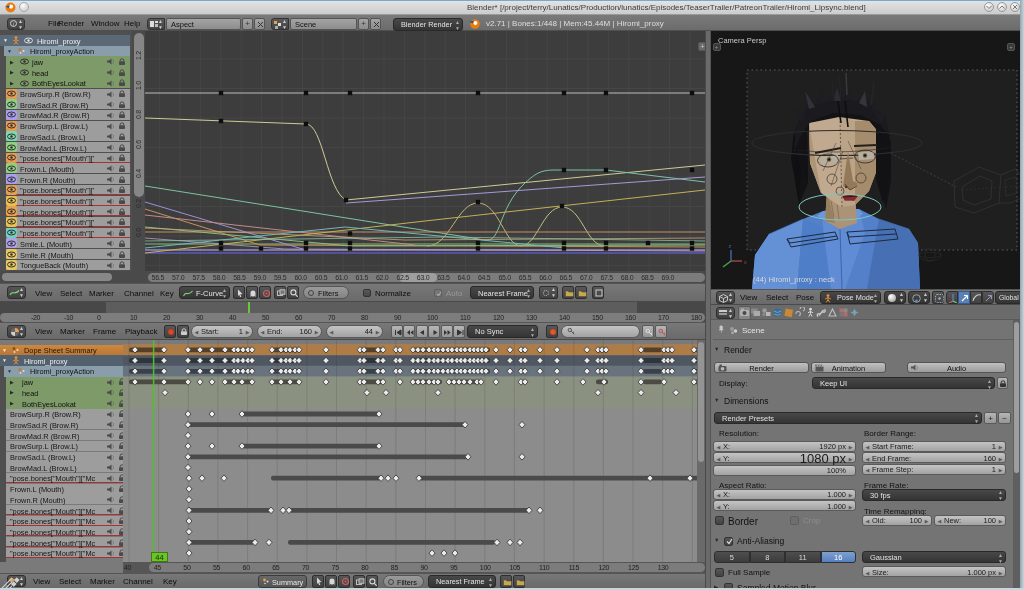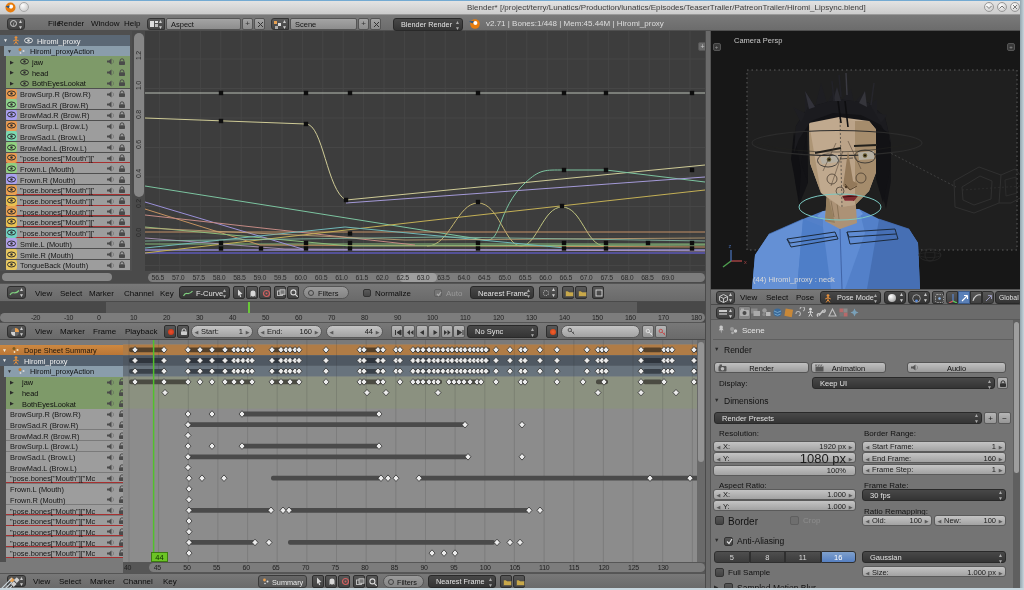--- a/index.html
+++ b/index.html
@@ -1527,21 +1527,21 @@
     <path d="M251,159 L311,155" stroke="#303030" stroke-width="0.7" stroke-dasharray="2,2" fill="none"></path>
     <ellipse cx="219" cy="224" rx="11" ry="6" fill="none" stroke="#2a2a2a" stroke-width="0.8"></ellipse>
     <ellipse cx="219" cy="224" rx="5" ry="6" fill="none" stroke="#2a2a2a" stroke-width="0.8"></ellipse>
     <ellipse cx="219" cy="224" rx="11" ry="2.5" fill="none" stroke="#2a2a2a" stroke-width="0.6"></ellipse>
     <path d="M20,230 L31,230" stroke="#a84444" stroke-width="1.4"></path>
     <path d="M20,230 L20,219" stroke="#4468a8" stroke-width="1.4"></path>
     <path d="M20,230 L12,236" stroke="#50a050" stroke-width="1.4"></path>
     <text x="33" y="233" fill="#a84444" font-size="5.5" font-family="Liberation Sans">x</text>
     <text x="17.5" y="217" fill="#4468a8" font-size="5.5" font-family="Liberation Sans">z</text>
   </svg>
-<div style="position:absolute;left:718px;top:36px;font-size:7.5px;color:#c8c8c8;white-space:nowrap;margin-left:16px;">Camera Persp</div>
+<div style="position:absolute;left:718px;top:36px;font-size:7.5px;color:#c8c8c8;white-space:nowrap;">Camera Persp</div>
 <div style="position:absolute;left:753px;top:274.5px;font-size:7.5px;color:#d8d8d8;white-space:nowrap;">(44) Hiromi_proxy : neck</div>
 <div style="position:absolute;left:712.5px;top:43px;width:8px;height:8px;background:#3a3a3a;border:1px solid #555;border-radius:2px;color:#999;font-size:6px;line-height:6px;text-align:center">+</div>
 <div style="position:absolute;left:1007px;top:43px;width:8px;height:8px;background:#3a3a3a;border:1px solid #555;border-radius:2px;color:#999;font-size:6px;line-height:6px;text-align:center">+</div>
 <div style="position:absolute;left:711px;top:289px;width:313px;height:16px;background:linear-gradient(#787878,#6a6a6a);border-top:1px solid #555;border-bottom:1px solid #4a4a4a"></div>
 <div style="position:absolute;left:716px;top:290.5px;width:19px;height:13px;background:linear-gradient(#565656,#3f3f3f);border:1px solid #2f2f2f;border-radius:3px">
     <svg style="position:absolute;left:2px;top:2px;" width="9" height="9" viewBox="0 0 9 9">
       <path d="M4.5 0.5 L8.5 2.5 L8.5 6.5 L4.5 8.5 L0.5 6.5 L0.5 2.5 Z M0.5 2.5 L4.5 4.5 L8.5 2.5 M4.5 4.5 V8.5" stroke="#d0d0d0" fill="none" stroke-width="0.9"></path>
     </svg>
     <span style="position:absolute;right:1px;top:-1px;color:#ccc;font-size:5px">▲</span>
     <span style="position:absolute;right:1px;top:5px;color:#ccc;font-size:5px">▼</span>
@@ -1769,21 +1769,21 @@
     <span style="position:absolute;left:2.5px;top:1.5px;color:#5a5a5a;font-size:5px;line-height:8px">◀</span>
     <span style="position:absolute;right:2.5px;top:1.5px;color:#5a5a5a;font-size:5px;line-height:8px">▶</span>
     <span style="position:absolute;left:9px;top:0.5px;font-size:7.5px;line-height:10px;color:#1a1a1a;white-space:nowrap">Y:</span>
     <span style="position:absolute;right:9px;top:0.5px;font-size:7.5px;line-height:10px;color:#1a1a1a;white-space:nowrap">1.000</span>
   </div>
 <div style="position:absolute;left:862px;top:488.5px;width:144px;height:12px;background:linear-gradient(#484848,#343434);border:1px solid #292929;border-radius:3px">
     <span style="position:absolute;left:7px;top:1.0px;font-size:7.5px;line-height:10px;color:#e2e2e2;white-space:nowrap">30 fps</span>
     <span style="position:absolute;right:2px;top:-0.5px;color:#aaa;font-size:5px">▲</span>
     <span style="position:absolute;right:2px;top:5.5px;color:#aaa;font-size:5px">▼</span>
   </div>
-<div style="position:absolute;left:864px;top:506.5px;font-size:8px;color:#111;white-space:nowrap;">Ratio Remapping:</div>
+<div style="position:absolute;left:864px;top:506.5px;font-size:8px;color:#111;white-space:nowrap;">Time Remapping:</div>
 <div style="position:absolute;left:862px;top:514.5px;width:70px;height:11px;background:linear-gradient(#c4c4c4,#a2a2a2);border:1px solid #5a5a5a;border-radius:3px">
     <span style="position:absolute;left:2.5px;top:1.5px;color:#5a5a5a;font-size:5px;line-height:8px">◀</span>
     <span style="position:absolute;right:2.5px;top:1.5px;color:#5a5a5a;font-size:5px;line-height:8px">▶</span>
     <span style="position:absolute;left:9px;top:0.5px;font-size:7.5px;line-height:10px;color:#1a1a1a;white-space:nowrap">Old:</span>
     <span style="position:absolute;right:9px;top:0.5px;font-size:7.5px;line-height:10px;color:#1a1a1a;white-space:nowrap">100</span>
   </div>
 <div style="position:absolute;left:934px;top:514.5px;width:72px;height:11px;background:linear-gradient(#c4c4c4,#a2a2a2);border:1px solid #5a5a5a;border-radius:3px">
     <span style="position:absolute;left:2.5px;top:1.5px;color:#5a5a5a;font-size:5px;line-height:8px">◀</span>
     <span style="position:absolute;right:2.5px;top:1.5px;color:#5a5a5a;font-size:5px;line-height:8px">▶</span>
     <span style="position:absolute;left:9px;top:0.5px;font-size:7.5px;line-height:10px;color:#1a1a1a;white-space:nowrap">New:</span>

